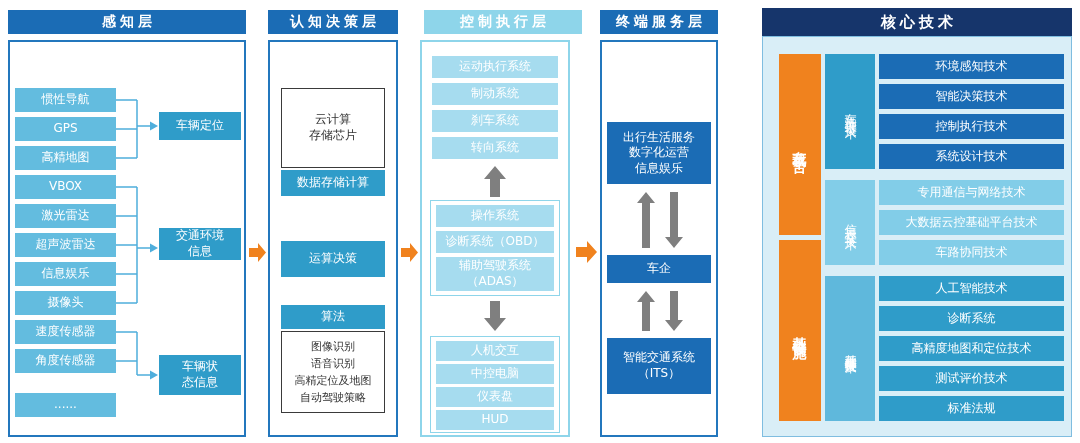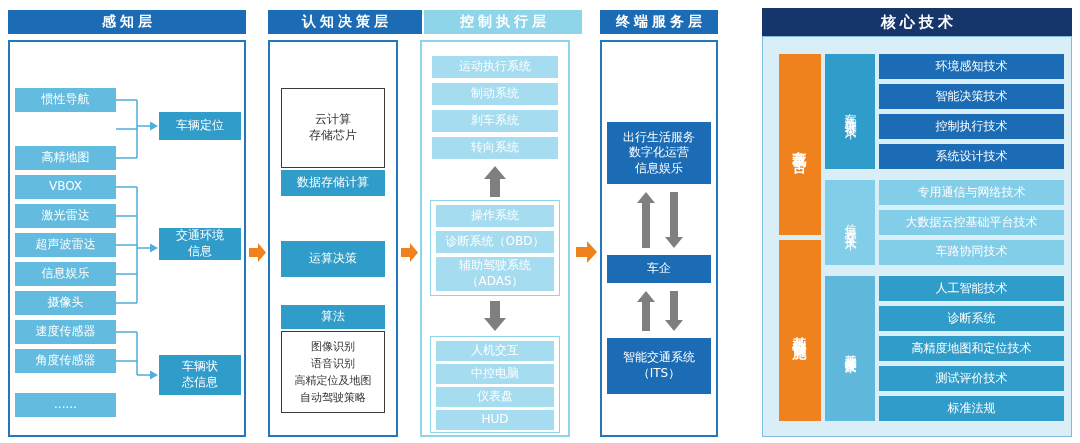--- a/index.html
+++ b/index.html
@@ -25,37 +25,38 @@
 </style>
 </head>
 <body>
 
 <div class="page">
 
   <div class="hdr" style="left:8px;top:10px;width:238px;height:24px;background:#1B6CB5;">感知层</div>
   <div class="frame" style="left:8px;top:40px;width:238px;height:397px;"></div>
 
   <div class="box sensor" style="top:88px">惯性导航</div>
+  <div class="box sensor" style="top:117px">GPS</div>
   <div class="box sensor" style="top:146px">高精地图</div>
   <div class="box sensor" style="top:175px">VBOX</div>
   <div class="box sensor" style="top:204px">激光雷达</div>
   <div class="box sensor" style="top:233px">超声波雷达</div>
   <div class="box sensor" style="top:262px">信息娱乐</div>
   <div class="box sensor" style="top:291px">摄像头</div>
   <div class="box sensor" style="top:320px">速度传感器</div>
   <div class="box sensor" style="top:349px">角度传感器</div>
   <div class="box sensor" style="top:393px">......</div>
 
   <div class="box pgroup" style="top:112px;height:28px;">车辆定位</div>
   <div class="box pgroup" style="top:228px;height:32px;">交通环境
 信息</div>
   <div class="box pgroup" style="top:355px;height:40px;">车辆状
 态信息</div>
 
-  <div class="hdr" style="left:268px;top:10px;width:154px;height:24px;background:#1B6CB5;">认知决策层</div>
+  <div class="hdr" style="left:268px;top:10px;width:130px;height:24px;background:#1B6CB5;">认知决策层</div>
   <div class="frame" style="left:268px;top:40px;width:130px;height:397px;"></div>
 
   <div class="box whitebox" style="left:281px;top:88px;width:104px;height:80px;">云计算
 存储芯片</div>
   <div class="box dblue" style="left:281px;top:170px;width:104px;height:26px;">数据存储计算</div>
   <div class="box dblue" style="left:281px;top:241px;width:104px;height:36px;">运算决策</div>
   <div class="box dblue" style="left:281px;top:305px;width:104px;height:24px;">算法</div>
   <div class="box whitebox" style="left:281px;top:331px;width:104px;height:82px;font-size:11px;line-height:1.55;">图像识别
 语音识别
 高精定位及地图
@@ -101,21 +102,21 @@
   <div class="box cat vtext" style="top:180px;height:85px;background:#82CDE8;">信息交互技术</div>
   <div class="box cat vtext" style="top:276px;height:145px;background:#5FB8DC;letter-spacing:1px;">基础支撑关键技术</div>
 
   <div class="box tech" style="top:54px;background:#1B6CB5;">环境感知技术</div>
   <div class="box tech" style="top:84px;background:#1B6CB5;">智能决策技术</div>
   <div class="box tech" style="top:114px;background:#1B6CB5;">控制执行技术</div>
   <div class="box tech" style="top:144px;background:#1B6CB5;">系统设计技术</div>
 
   <div class="box tech" style="top:180px;background:#82CDE8;">专用通信与网络技术</div>
   <div class="box tech" style="top:210px;background:#82CDE8;">大数据云控基础平台技术</div>
-  <div class="box tech" style="top:240px;background:#82CDE8;font-family:Liberation Mono, monospace;">车路协同技术</div>
+  <div class="box tech" style="top:240px;background:#82CDE8;">车路协同技术</div>
 
   <div class="box tech" style="top:276px;background:#2F9CC9;">人工智能技术</div>
   <div class="box tech" style="top:306px;background:#2F9CC9;">诊断系统</div>
   <div class="box tech" style="top:336px;background:#2F9CC9;">高精度地图和定位技术</div>
   <div class="box tech" style="top:366px;background:#2F9CC9;">测试评价技术</div>
   <div class="box tech" style="top:396px;background:#2F9CC9;">标准法规</div>
 
   <svg class="overlay" width="1080" height="443" viewBox="0 0 1080 443">
 
     <g stroke="#4FAEDC" stroke-width="1.5" fill="none">

